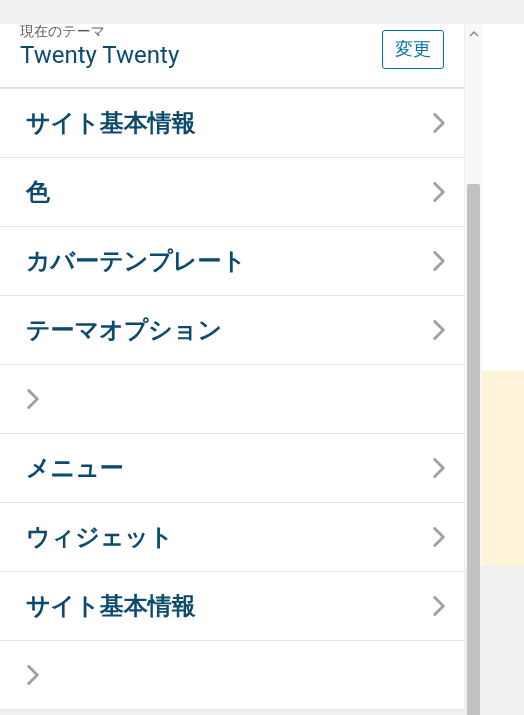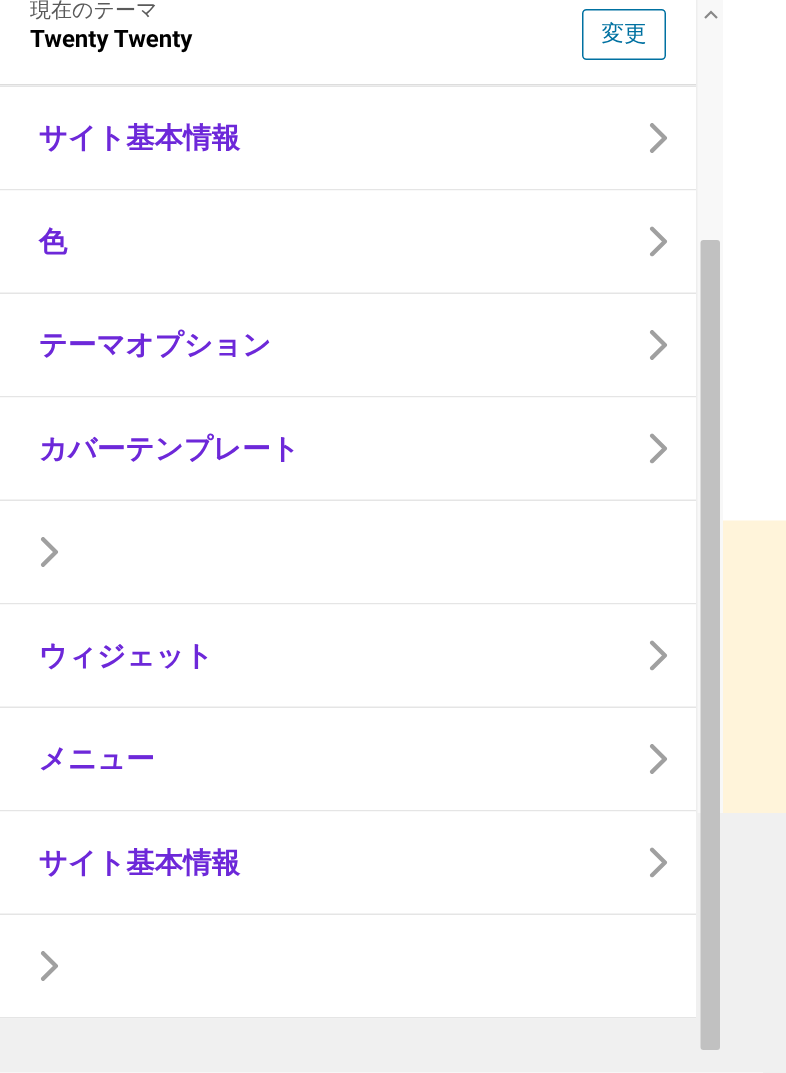--- a/index.html
+++ b/index.html
@@ -12,20 +12,21 @@
       background: #f0f0f0;
       width: 524px;
       height: 715px;
       overflow: hidden;
       position: relative;
     }
     .viewport {
       display: flex;
       width: 524px;
       height: 542px;
+      margin-top: 24px;
     }
     .main-column {
       flex: 1;
       background: #f0f0f0;
       display: flex;
       flex-direction: column;
     }
     .header-panel {
       background: #ffffff;
       padding: 4px 20px 16px 20px;
@@ -38,32 +39,32 @@
       display: flex;
       flex-direction: column;
     }
     .theme-label {
       font-size: 14px;
       color: #5a5a5a;
       margin-top: -5px;
       line-height: 1.2;
     }
     .theme-name {
-      font-size: 16px;
-      color: #000000;
-      font-weight: 700;
+      font-size: 24px;
+      color: #0c4a6e;
+      font-weight: 400;
       line-height: 1.3;
     }
     .change-btn {
       border: 1px solid #0071a1;
       background: #fff;
       color: #0071a1;
       border-radius: 3px;
       padding: 4px 12px;
-      font-size: 15px;
+      font-size: 18px;
       cursor: pointer;
       margin-top: 2px;
       line-height: 1.6;
     }
     .spacer {
       height: 26px;
       background: #f0f0f0;
     }
     .section-list {
       background: #ffffff;
@@ -73,22 +74,22 @@
       display: flex;
       align-items: center;
       justify-content: space-between;
       padding: 0 18px 0 26px;
       height: 69px;
       border-bottom: 1px solid #e5e5e5;
       cursor: pointer;
       background: #fff;
     }
     .section-label {
-      font-size: 19px;
-      color: #6d28d9;
+      font-size: 24px;
+      color: #0c4a6e;
       font-weight: 600;
     }
     .chevron {
       width: 14px;
       height: 14px;
       display: flex;
       align-items: center;
       justify-content: center;
     }
     .chevron svg {
@@ -168,52 +169,52 @@
       </div>
       <div class="section-item">
         <span class="section-label">色</span>
         <span class="chevron">
           <svg viewBox="0 0 8 14">
               <path d="M1 1 L7 7 L1 13" stroke="#a0a0a0" stroke-width="2" fill="none" stroke-linecap="round" stroke-linejoin="round"></path>
             </svg>
         </span>
       </div>
       <div class="section-item">
+        <span class="section-label">カバーテンプレート</span>
+        <span class="chevron">
+          <svg viewBox="0 0 8 14">
+              <path d="M1 1 L7 7 L1 13" stroke="#a0a0a0" stroke-width="2" fill="none" stroke-linecap="round" stroke-linejoin="round"></path>
+            </svg>
+        </span>
+      </div>
+      <div class="section-item">
         <span class="section-label">テーマオプション</span>
         <span class="chevron">
           <svg viewBox="0 0 8 14">
               <path d="M1 1 L7 7 L1 13" stroke="#a0a0a0" stroke-width="2" fill="none" stroke-linecap="round" stroke-linejoin="round"></path>
             </svg>
         </span>
       </div>
       <div class="section-item">
-        <span class="section-label">カバーテンプレート</span>
-        <span class="chevron">
-          <svg viewBox="0 0 8 14">
-              <path d="M1 1 L7 7 L1 13" stroke="#a0a0a0" stroke-width="2" fill="none" stroke-linecap="round" stroke-linejoin="round"></path>
-            </svg>
-        </span>
-      </div>
-      <div class="section-item">
+        <span class="chevron">
+          <svg viewBox="0 0 8 14">
+              <path d="M1 1 L7 7 L1 13" stroke="#a0a0a0" stroke-width="2" fill="none" stroke-linecap="round" stroke-linejoin="round"></path>
+            </svg>
+        </span>
+      </div>
+      <div class="section-item">
+        <span class="section-label">メニュー</span>
         <span class="chevron">
           <svg viewBox="0 0 8 14">
               <path d="M1 1 L7 7 L1 13" stroke="#a0a0a0" stroke-width="2" fill="none" stroke-linecap="round" stroke-linejoin="round"></path>
             </svg>
         </span>
       </div>
       <div class="section-item">
         <span class="section-label">ウィジェット</span>
-        <span class="chevron">
-          <svg viewBox="0 0 8 14">
-              <path d="M1 1 L7 7 L1 13" stroke="#a0a0a0" stroke-width="2" fill="none" stroke-linecap="round" stroke-linejoin="round"></path>
-            </svg>
-        </span>
-      </div>
-      <div class="section-item">
-        <span class="section-label">メニュー</span>
         <span class="chevron">
           <svg viewBox="0 0 8 14">
               <path d="M1 1 L7 7 L1 13" stroke="#a0a0a0" stroke-width="2" fill="none" stroke-linecap="round" stroke-linejoin="round"></path>
             </svg>
         </span>
       </div>
       <div class="section-item">
         <span class="section-label">サイト基本情報</span>
         <span class="chevron">
           <svg viewBox="0 0 8 14">

